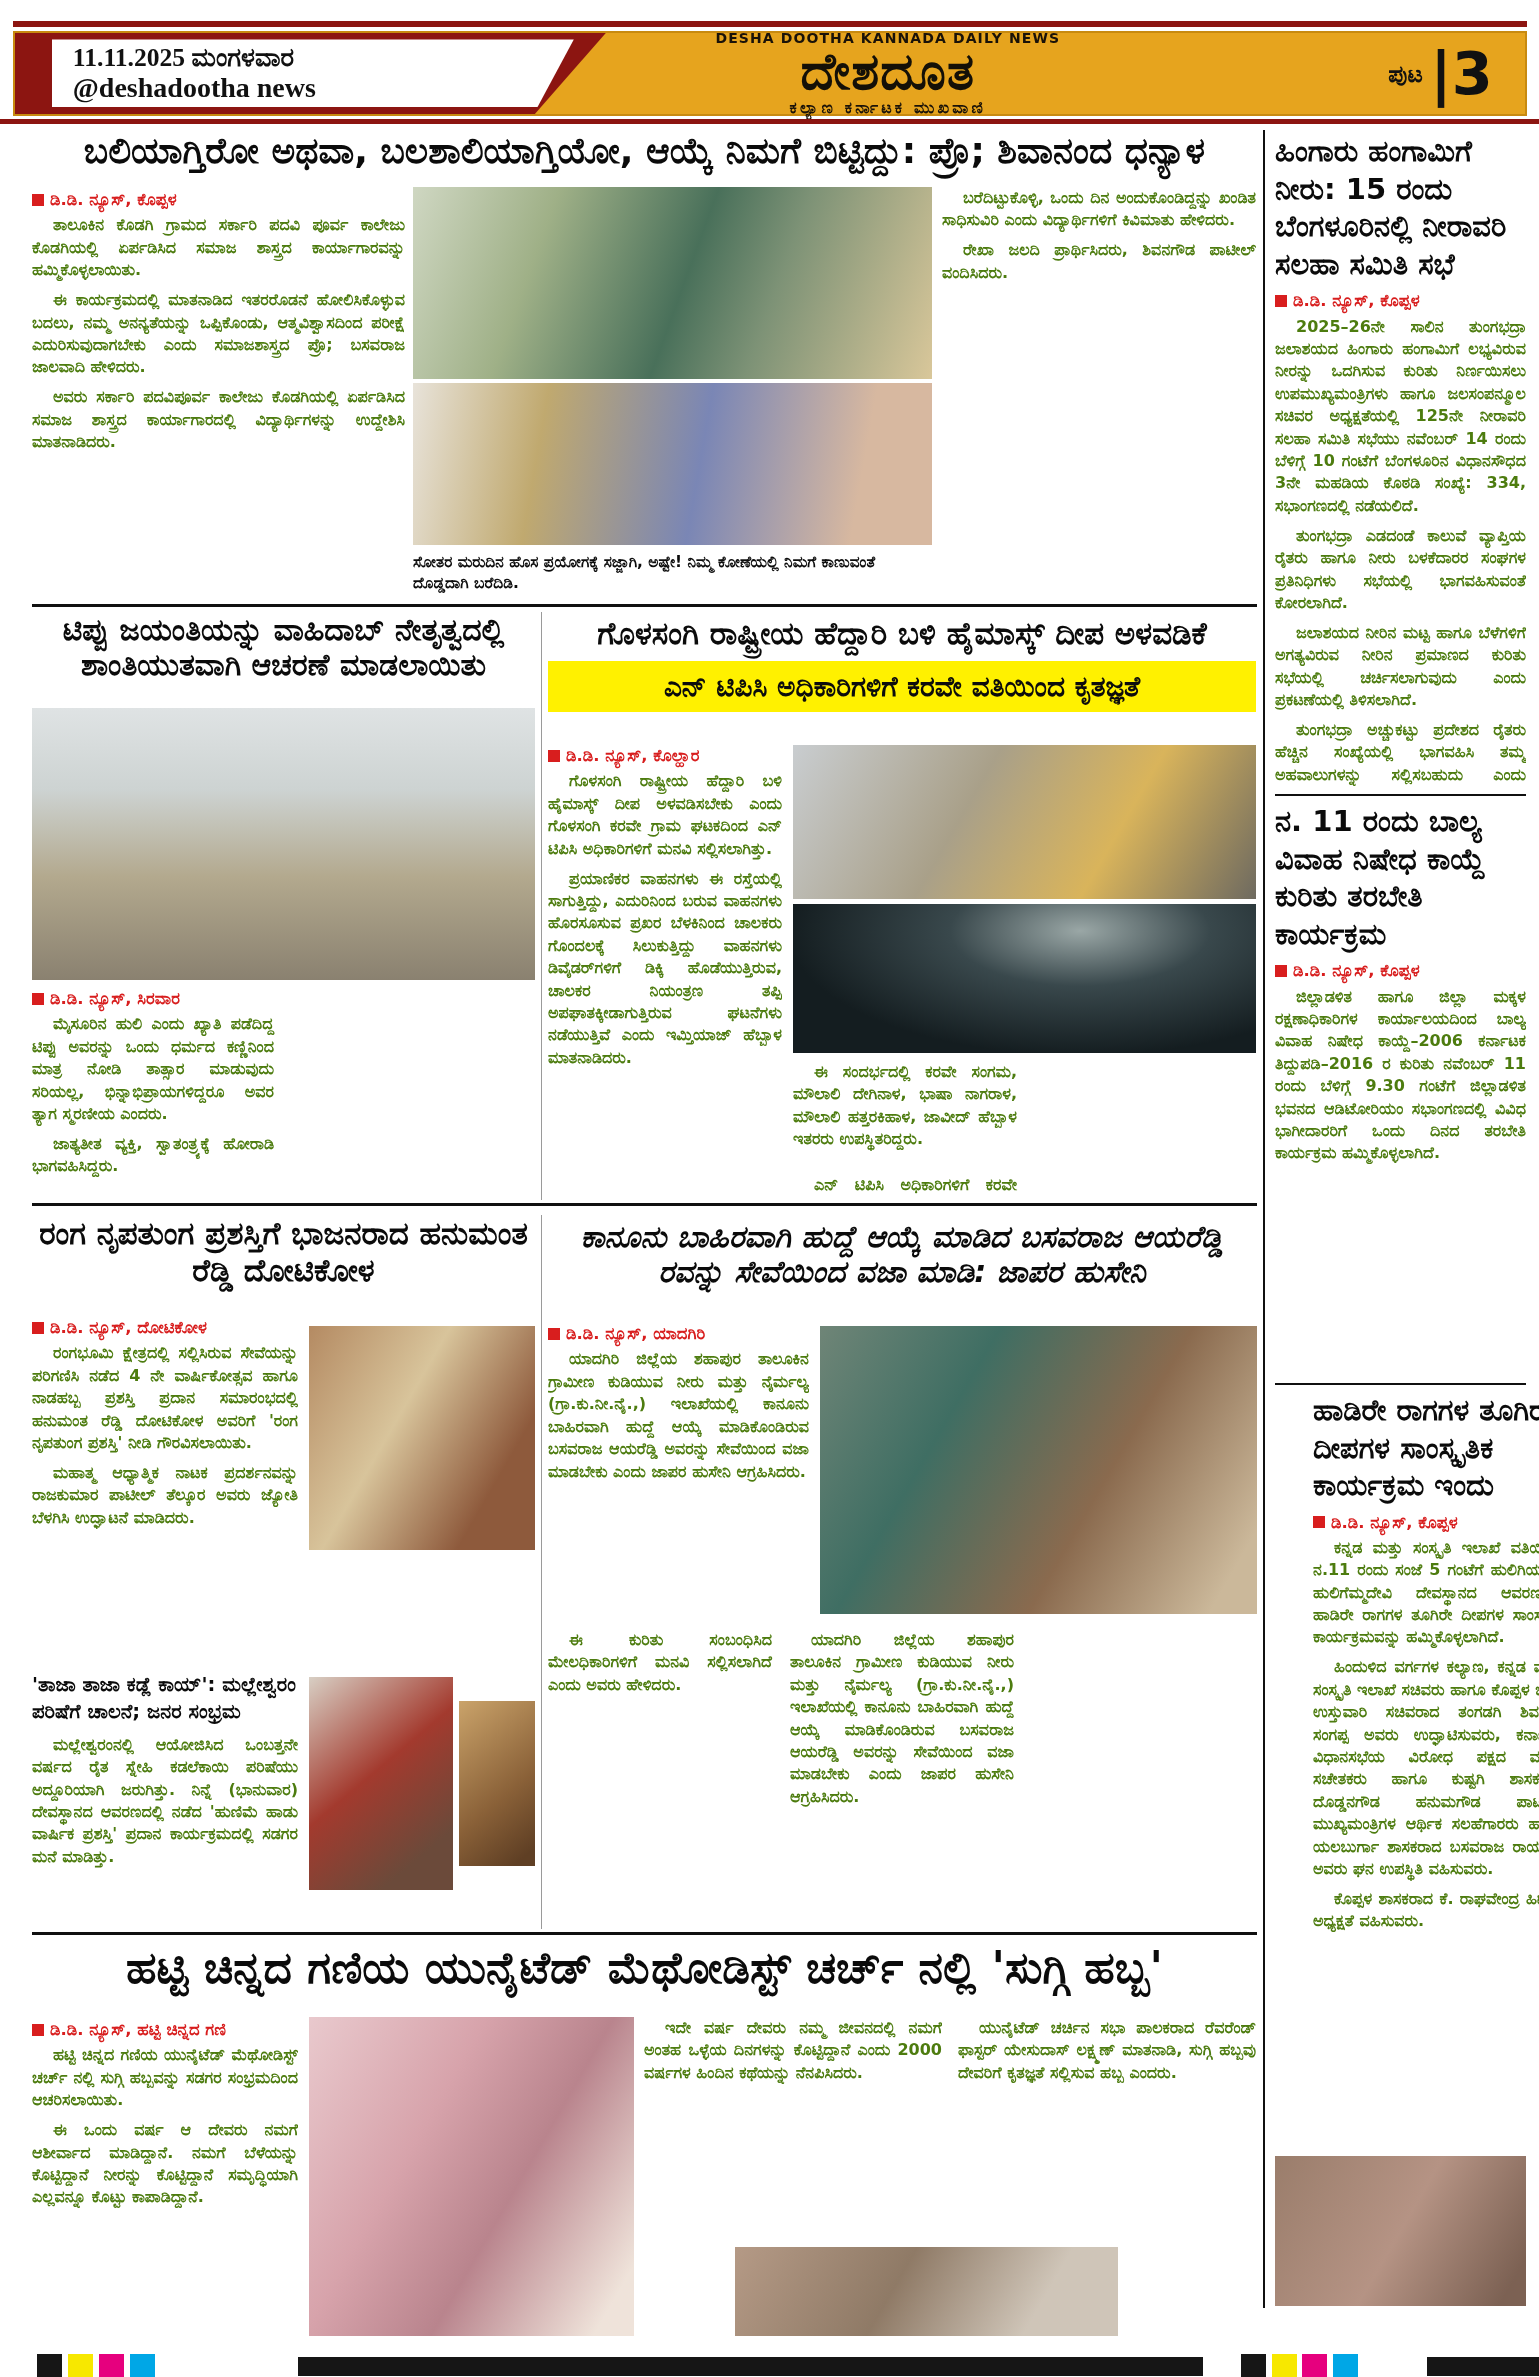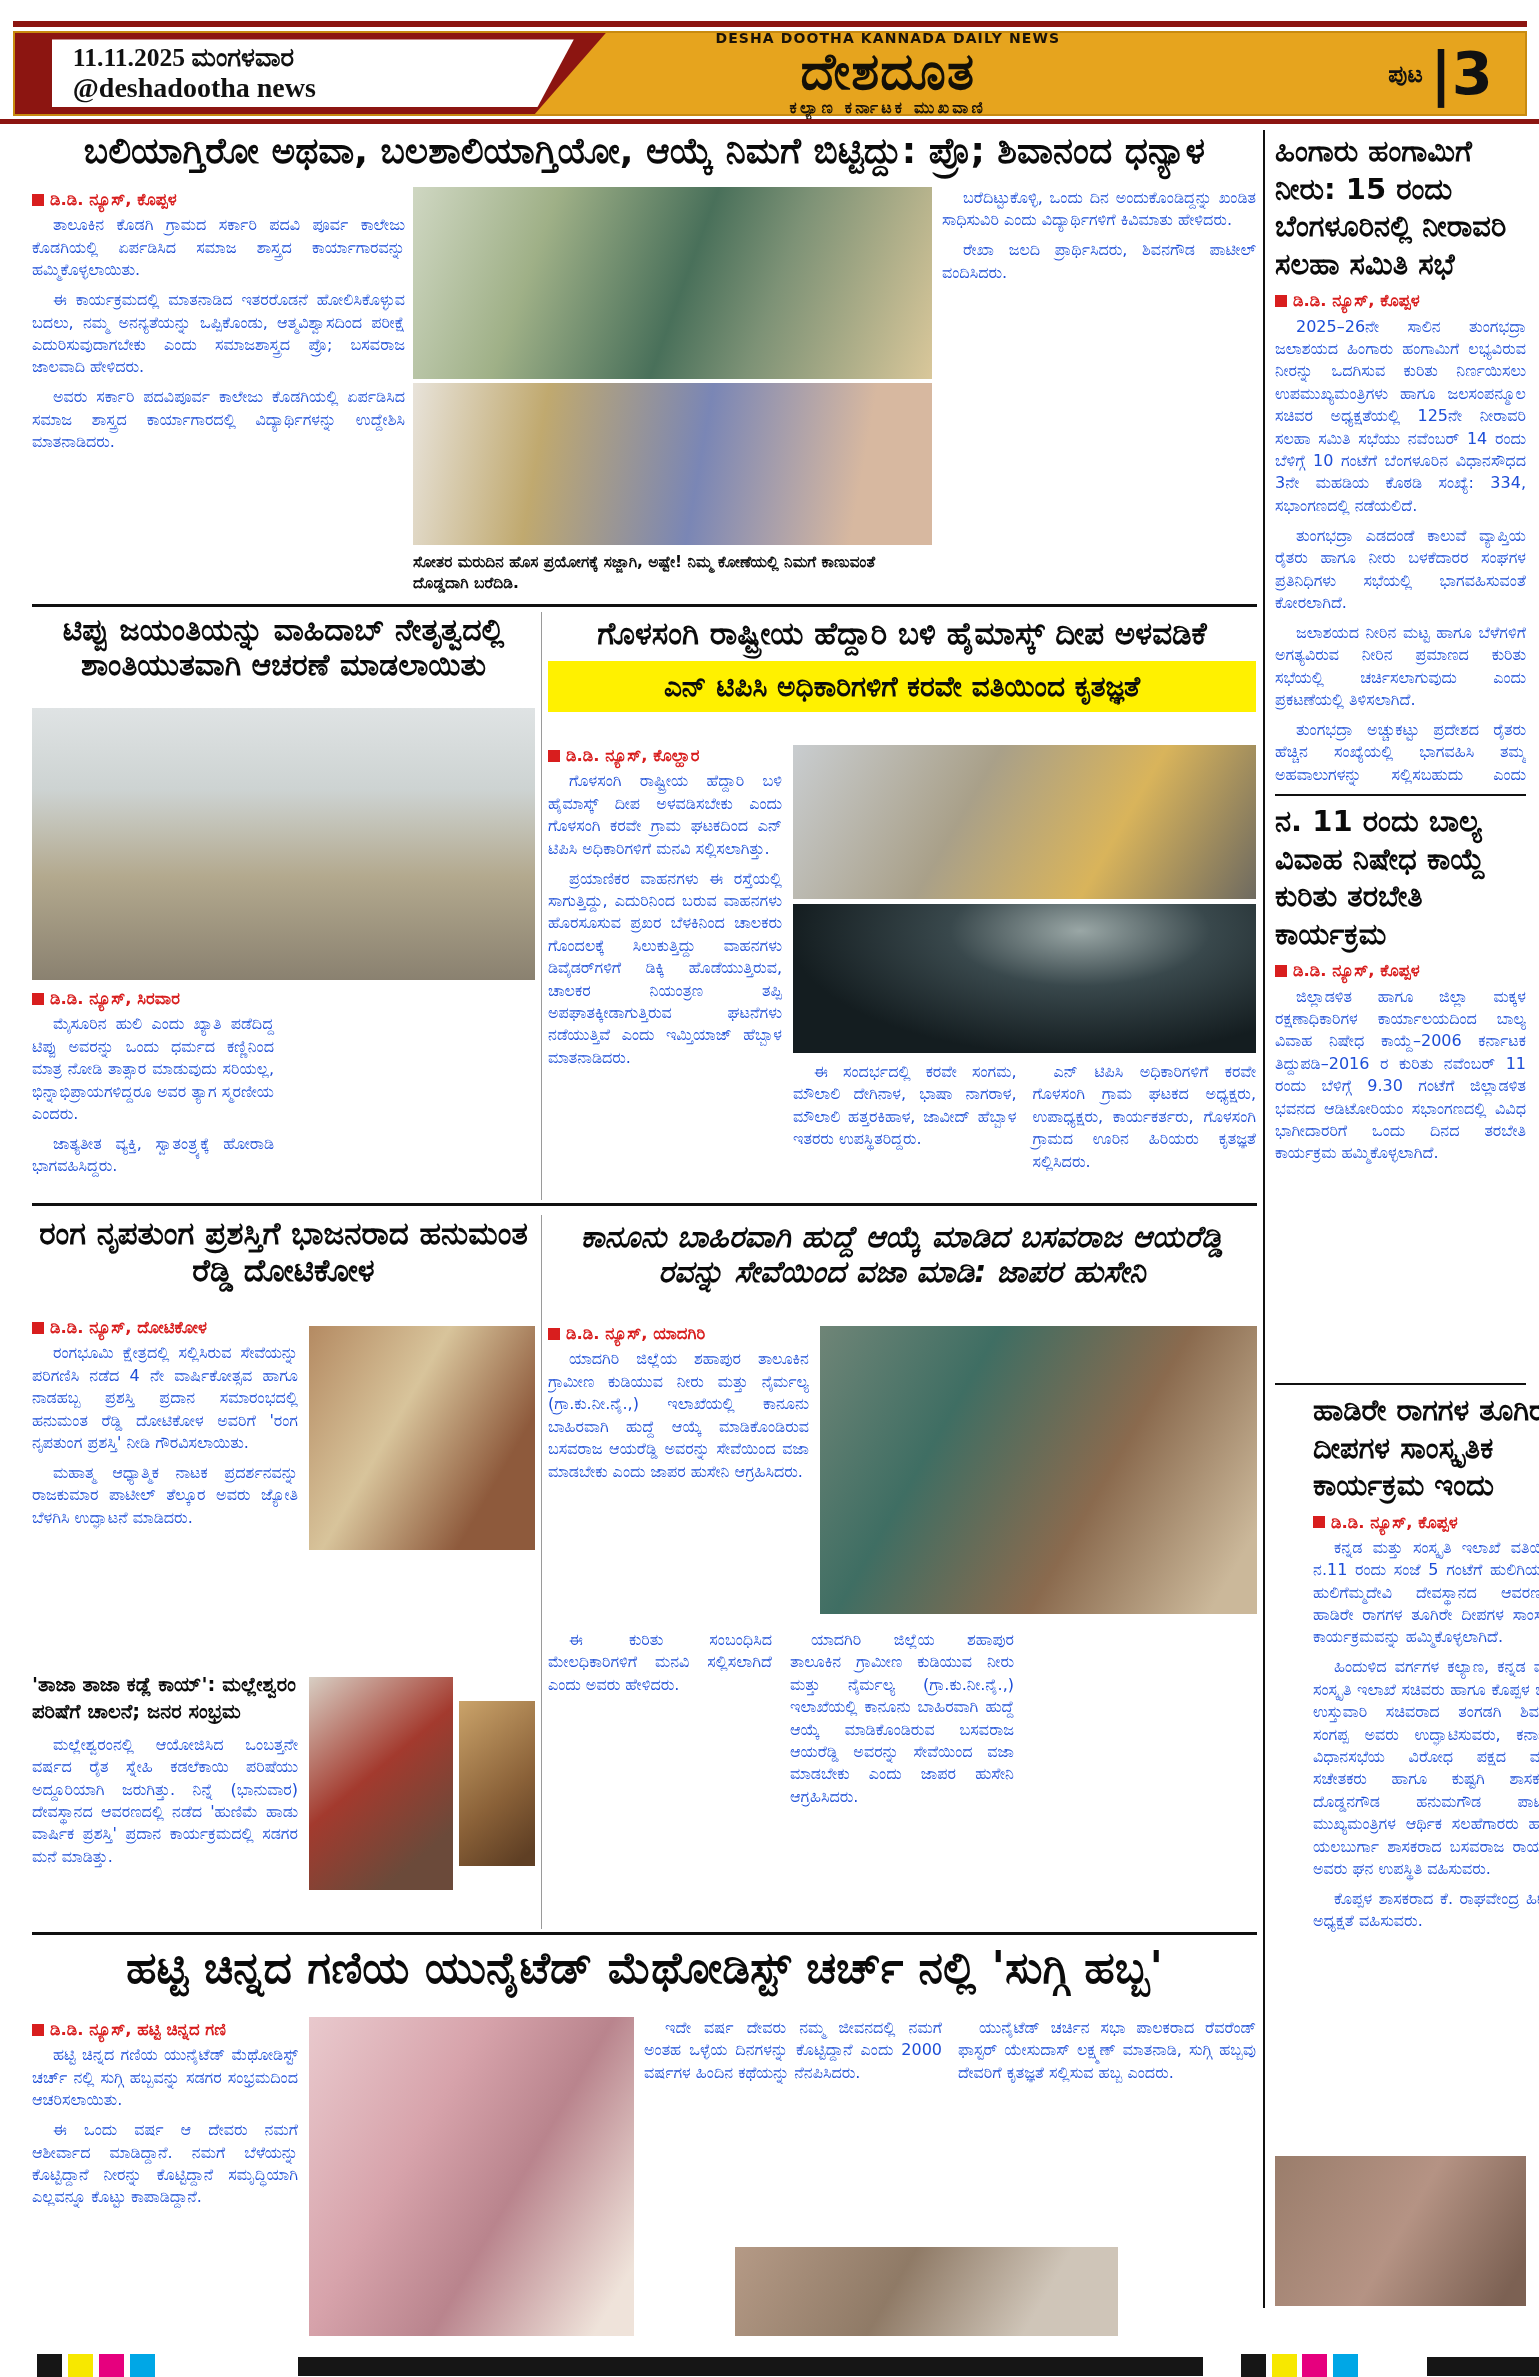--- a/index.html
+++ b/index.html
@@ -19,21 +19,21 @@
   .mast-tagline{font-size:16px;font-weight:700;color:#1a1208;letter-spacing:3.2px;margin-top:1.1px;}
   .pagenum{position:absolute;right:32px;top:0;height:100%;display:flex;align-items:center;gap:7.5px;}
   .pagenum .lbl{font-size:23.4px;font-weight:700;color:#111;}
   .pagenum .num{font-size:59px;font-weight:800;color:#111;line-height:1;}
   .mast-botrule{position:absolute;left:0px;top:119px;width:1540px;height:5.3px;background:#8C1511;}
 
   
   .headline{font-weight:800;color:#0b0b0b;text-align:center;line-height:1.18;}
   .byline{display:flex;align-items:center;gap:6.4px;font-size:16.5px;font-weight:700;color:#D81E1E;margin:3.2px 0 5.3px 0;}
   .byline .sq{width:11.7px;height:11.7px;background:#D81E1E;flex:0 0 auto;}
-  .bodytxt{font-size:16px;line-height:22.4px;text-align:justify;color:#1d4ed8;}
+  .bodytxt{font-size:16px;line-height:22.4px;text-align:justify;color:#4d7c0f;font-weight:bold;}
   .bodytxt p{margin:0 0 7.5px 0;text-indent:21px;}
   .caption{font-size:15.4px;line-height:21px;font-weight:700;color:#0c0c0c;}
   .ph{width:100%;}
   .hrule{position:absolute;background:#101010;height:2.7px;}
   .vrule{position:absolute;background:#101010;width:1.6px;}
   .rail-rule{position:absolute;background:#101010;height:1.6px;}
   .subhead-yellow{background:#FFF100;font-size:28px;font-weight:800;text-align:center;padding:8.5px 4.3px;line-height:1.2;}
   .subtitle-bold{font-size:19.7px;font-weight:800;line-height:1.35;color:#0b0b0b;}
 
   
@@ -141,21 +141,21 @@
       <span>ಡಿ.ಡಿ. ನ್ಯೂಸ್, ಕೊಲ್ಹಾರ</span>
     </div>
     <div class="bodytxt">
       <p>ಗೊಳಸಂಗಿ ರಾಷ್ಟ್ರೀಯ ಹೆದ್ದಾರಿ ಬಳಿ ಹೈಮಾಸ್ಕ್ ದೀಪ ಅಳವಡಿಸಬೇಕು ಎಂದು ಗೊಳಸಂಗಿ ಕರವೇ ಗ್ರಾಮ ಘಟಕದಿಂದ ಎನ್ ಟಿಪಿಸಿ ಅಧಿಕಾರಿಗಳಿಗೆ ಮನವಿ ಸಲ್ಲಿಸಲಾಗಿತ್ತು.</p>
       <p>ಪ್ರಯಾಣಿಕರ ವಾಹನಗಳು ಈ ರಸ್ತೆಯಲ್ಲಿ ಸಾಗುತ್ತಿದ್ದು, ಎದುರಿನಿಂದ ಬರುವ ವಾಹನಗಳು ಹೊರಸೂಸುವ ಪ್ರಖರ ಬೆಳಕಿನಿಂದ ಚಾಲಕರು ಗೊಂದಲಕ್ಕೆ ಸಿಲುಕುತ್ತಿದ್ದು ವಾಹನಗಳು ಡಿವೈಡರ್‌ಗಳಿಗೆ ಡಿಕ್ಕಿ ಹೊಡೆಯುತ್ತಿರುವ, ಚಾಲಕರ ನಿಯಂತ್ರಣ ತಪ್ಪಿ ಅಪಘಾತಕ್ಕೀಡಾಗುತ್ತಿರುವ ಘಟನೆಗಳು ನಡೆಯುತ್ತಿವೆ ಎಂದು ಇಮ್ತಿಯಾಜ್ ಹೆಬ್ಬಾಳ ಮಾತನಾಡಿದರು.</p>
     </div>
   </div>
   <div class="abs ph ph-garland" style="left:793px;top:745px;width:463px;height:154px;"></div>
   <div class="abs ph ph-night" style="left:793px;top:904px;width:463px;height:149px;"></div>
   <div class="abs" style="left:793px;top:1061px;width:463px;height:140px;overflow:hidden;">
-    <div class="cols" style="gap:16px;">
+    <div class="cols" style="gap:16px;flex-direction:column;">
       <div class="bodytxt" style="width:224px;">
         <p>ಈ ಸಂದರ್ಭದಲ್ಲಿ ಕರವೇ ಸಂಗಮ, ಮೌಲಾಲಿ ದೇಗಿನಾಳ, ಭಾಷಾ ನಾಗರಾಳ, ಮೌಲಾಲಿ ಹತ್ತರಕಿಹಾಳ, ಜಾವೀದ್ ಹೆಬ್ಬಾಳ ಇತರರು ಉಪಸ್ಥಿತರಿದ್ದರು.</p>
       </div>
       <div class="bodytxt" style="width:224px;">
         <p>ಎನ್ ಟಿಪಿಸಿ ಅಧಿಕಾರಿಗಳಿಗೆ ಕರವೇ ಗೊಳಸಂಗಿ ಗ್ರಾಮ ಘಟಕದ ಅಧ್ಯಕ್ಷರು, ಉಪಾಧ್ಯಕ್ಷರು, ಕಾರ್ಯಕರ್ತರು, ಗೊಳಸಂಗಿ ಗ್ರಾಮದ ಊರಿನ ಹಿರಿಯರು ಕೃತಜ್ಞತೆ ಸಲ್ಲಿಸಿದರು.</p>
       </div>
     </div>
   </div>
 
   <div class="hrule" style="left:32px;top:1203px;width:1225px;"></div>

